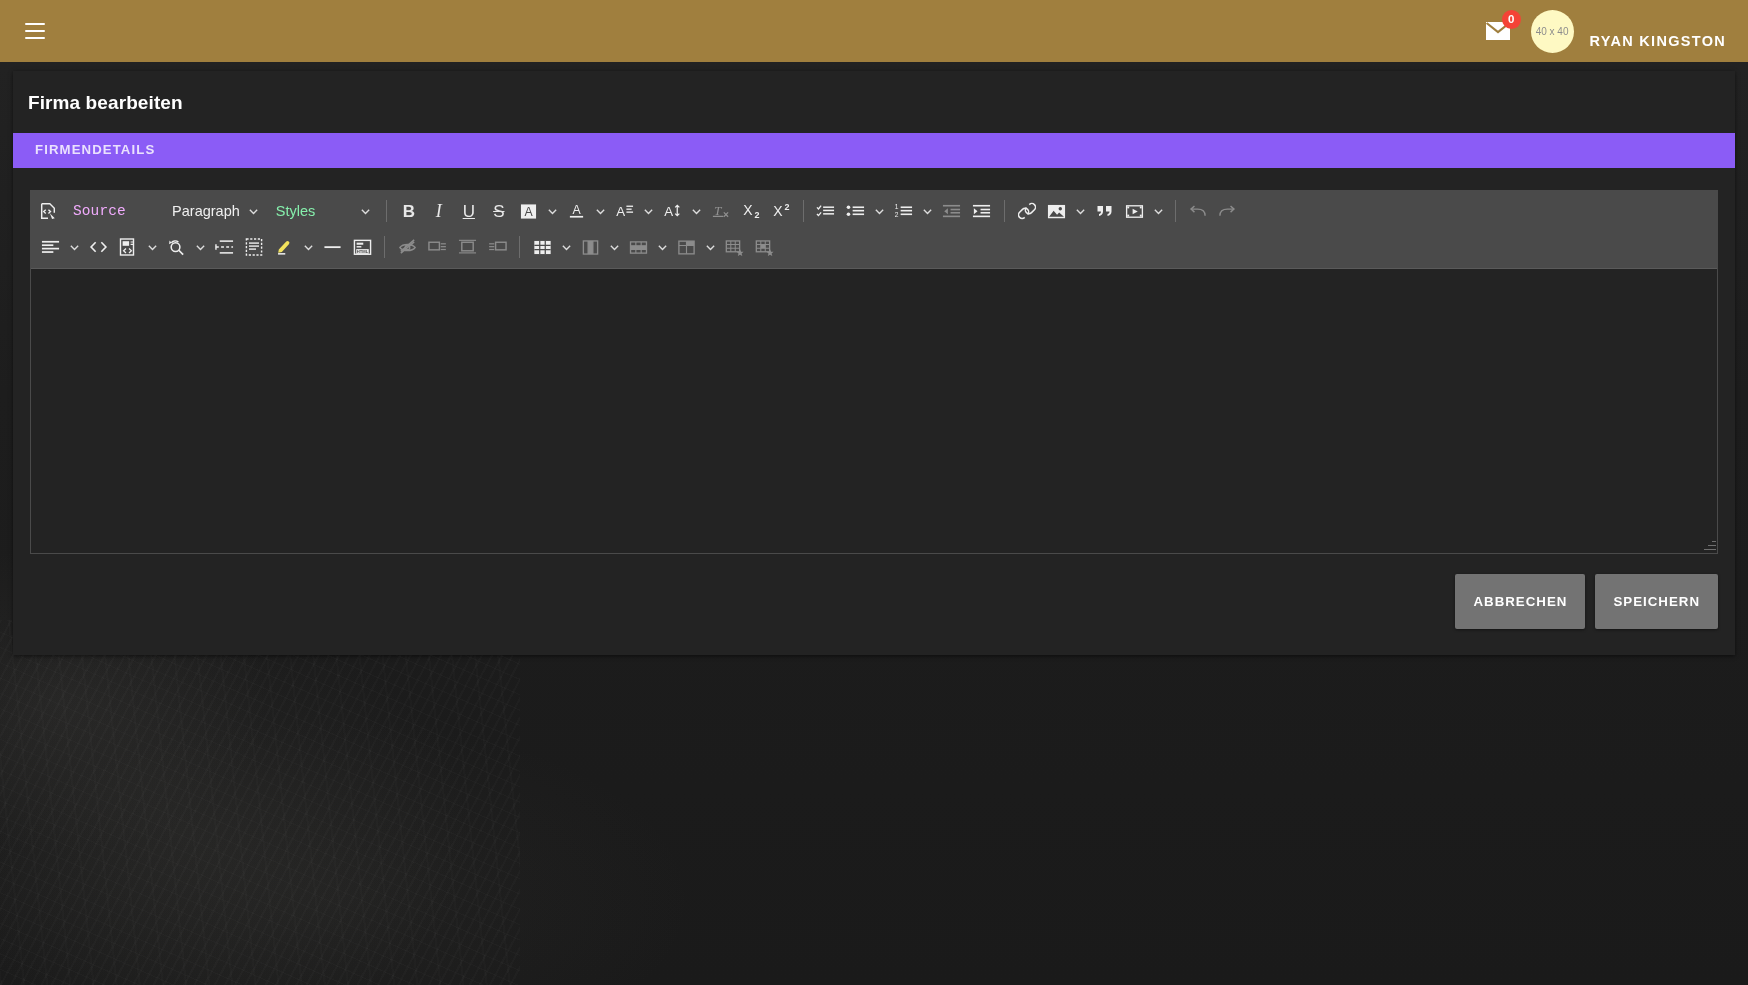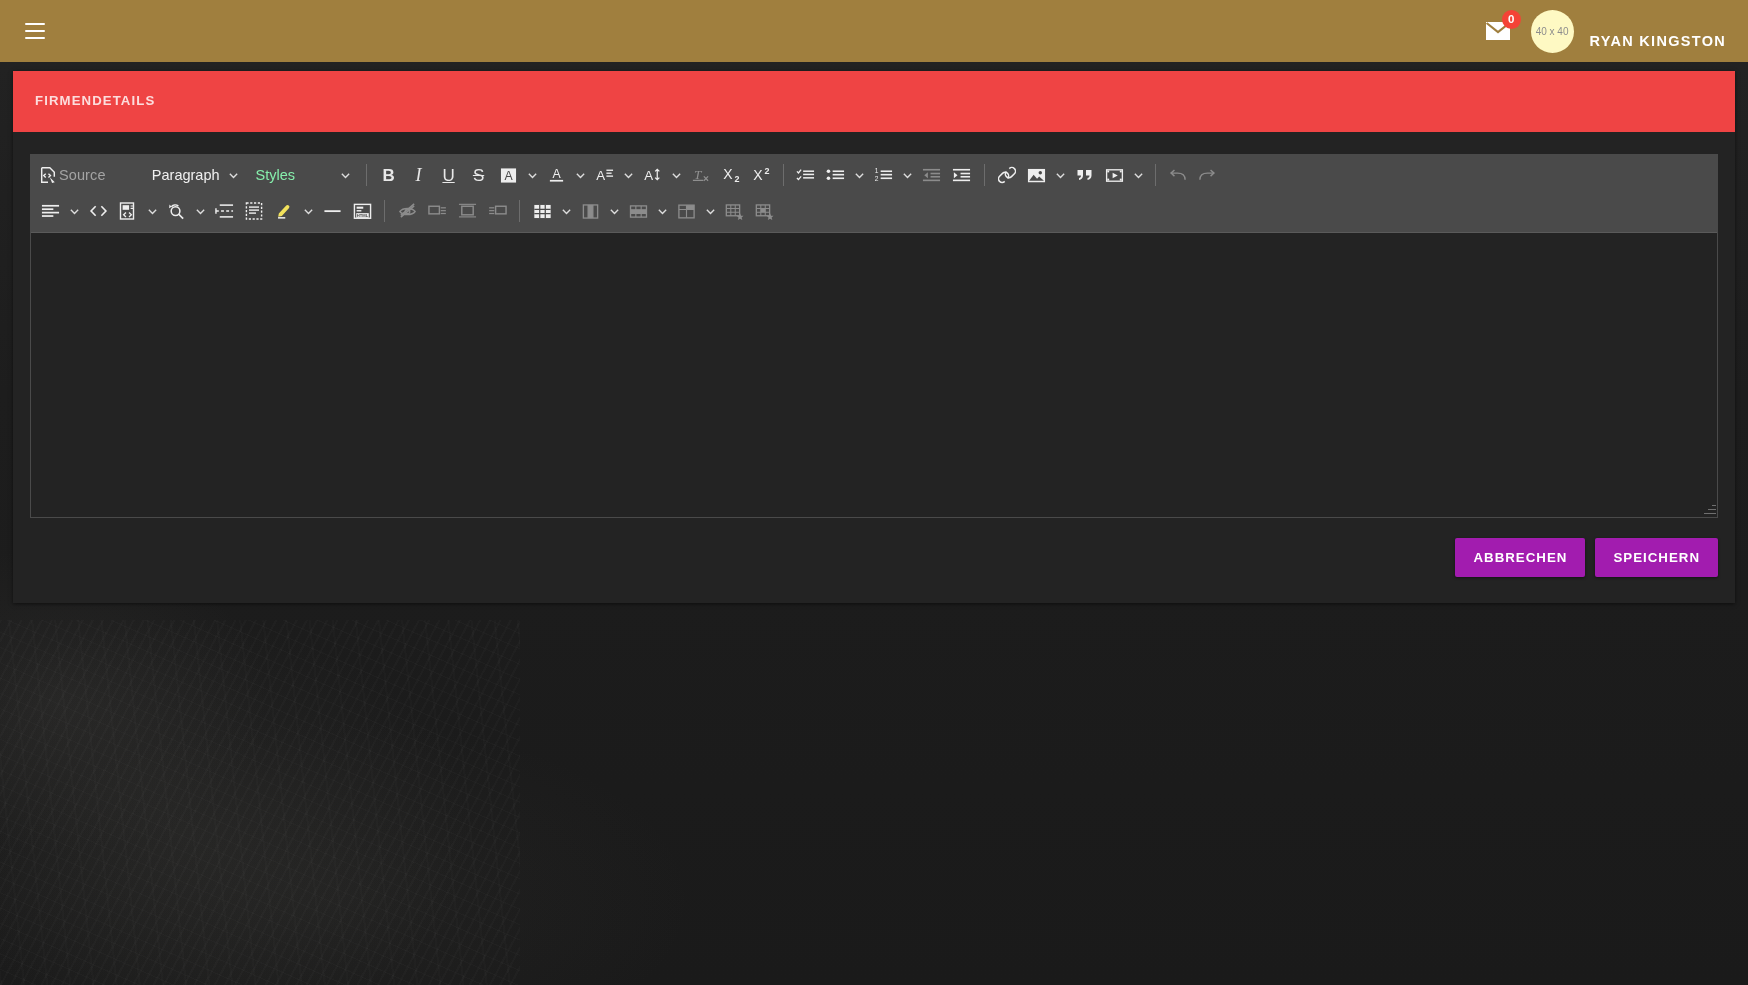--- a/index.html
+++ b/index.html
@@ -121,22 +121,22 @@
     padding-bottom: 26px;
   }
   .card-title {
     color: #ffffff;
     font-size: 19px;
     font-weight: 700;
     padding: 21px 0 19px 15px;
     letter-spacing: .1px;
   }
   .tabbar {
-    background: #ef4444;
-    height: 61px;
+    background: #8b5cf6;
+    height: 35px;
     display: flex;
     align-items: stretch;
   }
   .tab {
     display: flex; align-items: center;
     padding: 0 22px;
     font-size: 13.2px;
     font-weight: 700;
     letter-spacing: 1.1px;
     color: rgba(255,255,255,.82);
@@ -189,23 +189,24 @@
   .ck-arrow {
     width: 18px; height: 30px;
     display: inline-flex; align-items: center; justify-content: center;
     cursor: pointer;
     color: #d6d6d6;
     border-radius: 2px;
   }
   .ck-arrow svg { width: 11px; height: 11px; }
   .ck-source-label {
     font-size: 14.5px;
-    color: #a3a3a3;
-    margin-left: 2px;
+    color: #f0abfc;
+    margin-left: 16px;
     letter-spacing: .1px;
+    font-family: Liberation Mono, monospace;
   }
   .ck-dropdown {
     height: 30px;
     display: inline-flex;
     align-items: center;
     justify-content: space-between;
     border-radius: 2px;
     cursor: pointer;
     padding: 0 6px 0 9px;
     color: #f0f0f0;
@@ -250,28 +251,28 @@
   }
 
   
   .actions {
     display: flex;
     justify-content: flex-end;
     gap: 10px;
     margin: 20px 17px 0 17px;
   }
   .btn {
-    background: #a21caf;
+    background: #737373;
     color: #ffffff;
     border: none;
     font-family: "Liberation Sans", sans-serif;
     font-size: 13.3px;
     font-weight: 700;
     letter-spacing: 1px;
-    padding: 12px 18px;
+    padding: 20px 18px;
     cursor: pointer;
     border-radius: 2px;
     box-shadow: 0 1px 3px rgba(0,0,0,.45);
   }
 </style>
 </head>
 <body>
 
 <div class="bg-photo"></div>
 
@@ -293,20 +294,21 @@
     </div>
 
     <div class="avatar">40 x 40</div>
 
     <div class="username">RYAN KINGSTON</div>
   </div>
 </div>
 
 <div class="card">
 
+  <div class="card-title">Firma bearbeiten</div>
 
   <div class="tabbar">
     <div class="tab">FIRMENDETAILS</div>
   </div>
 
   <div class="editor-outer">
     <div class="ck-toolbar">
 
       <div class="ck-row">
 

